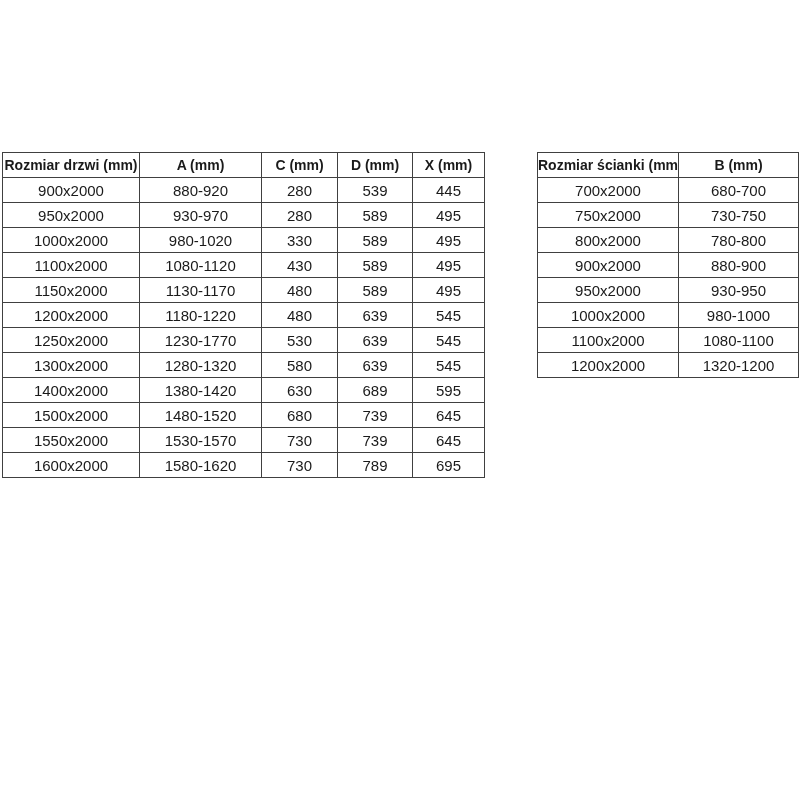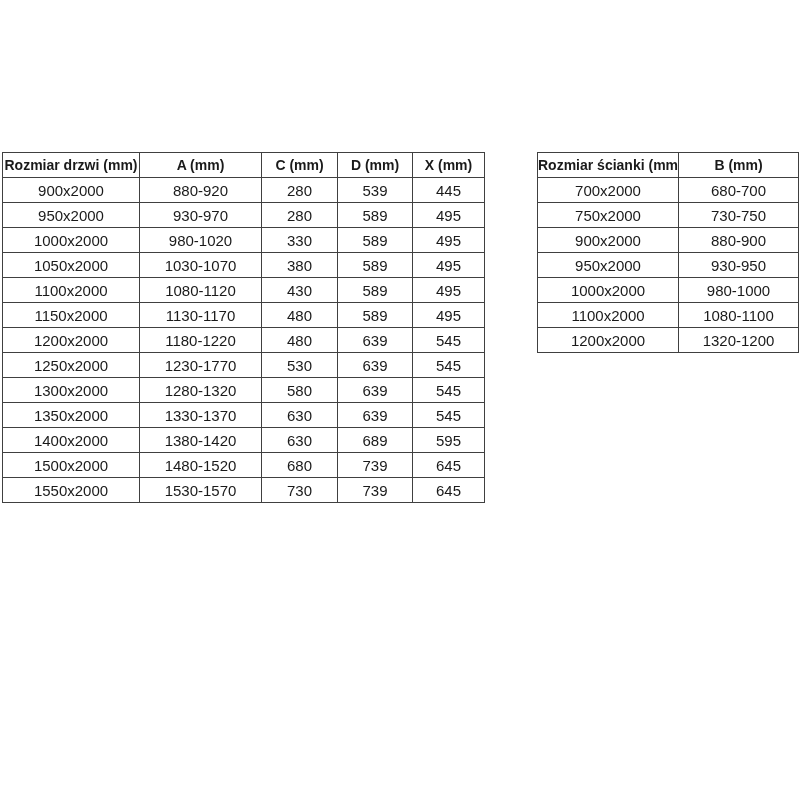--- a/index.html
+++ b/index.html
@@ -91,27 +91,20 @@
           <td>495</td>
         </tr>
         <tr>
           <td>1000x2000</td>
           <td>980-1020</td>
           <td>330</td>
           <td>589</td>
           <td>495</td>
         </tr>
         <tr>
-          <td>1050x2000</td>
-          <td>1030-1070</td>
-          <td>380</td>
-          <td>589</td>
-          <td>495</td>
-        </tr>
-        <tr>
           <td>1100x2000</td>
           <td>1080-1120</td>
           <td>430</td>
           <td>589</td>
           <td>495</td>
         </tr>
         <tr>
           <td>1150x2000</td>
           <td>1130-1170</td>
           <td>480</td>
@@ -133,46 +126,46 @@
           <td>545</td>
         </tr>
         <tr>
           <td>1300x2000</td>
           <td>1280-1320</td>
           <td>580</td>
           <td>639</td>
           <td>545</td>
         </tr>
         <tr>
-          <td>1350x2000</td>
-          <td>1330-1370</td>
-          <td>630</td>
-          <td>639</td>
-          <td>545</td>
-        </tr>
-        <tr>
           <td>1400x2000</td>
           <td>1380-1420</td>
           <td>630</td>
           <td>689</td>
           <td>595</td>
         </tr>
         <tr>
           <td>1500x2000</td>
           <td>1480-1520</td>
           <td>680</td>
           <td>739</td>
           <td>645</td>
         </tr>
         <tr>
           <td>1550x2000</td>
           <td>1530-1570</td>
           <td>730</td>
           <td>739</td>
           <td>645</td>
+        </tr>
+        <tr>
+          <td>1600x2000</td>
+          <td>1580-1620</td>
+          <td>730</td>
+          <td>789</td>
+          <td>695</td>
         </tr>
       </tbody>
   </table>
 
   <table class="spec-table walls-table">
     <colgroup>
       <col style="width:141px">
       <col style="width:120px">
     </colgroup>
     <thead>
@@ -184,20 +177,24 @@
     <tbody>
         <tr>
           <td>700x2000</td>
           <td>680-700</td>
         </tr>
         <tr>
           <td>750x2000</td>
           <td>730-750</td>
         </tr>
         <tr>
+          <td>800x2000</td>
+          <td>780-800</td>
+        </tr>
+        <tr>
           <td>900x2000</td>
           <td>880-900</td>
         </tr>
         <tr>
           <td>950x2000</td>
           <td>930-950</td>
         </tr>
         <tr>
           <td>1000x2000</td>
           <td>980-1000</td>

